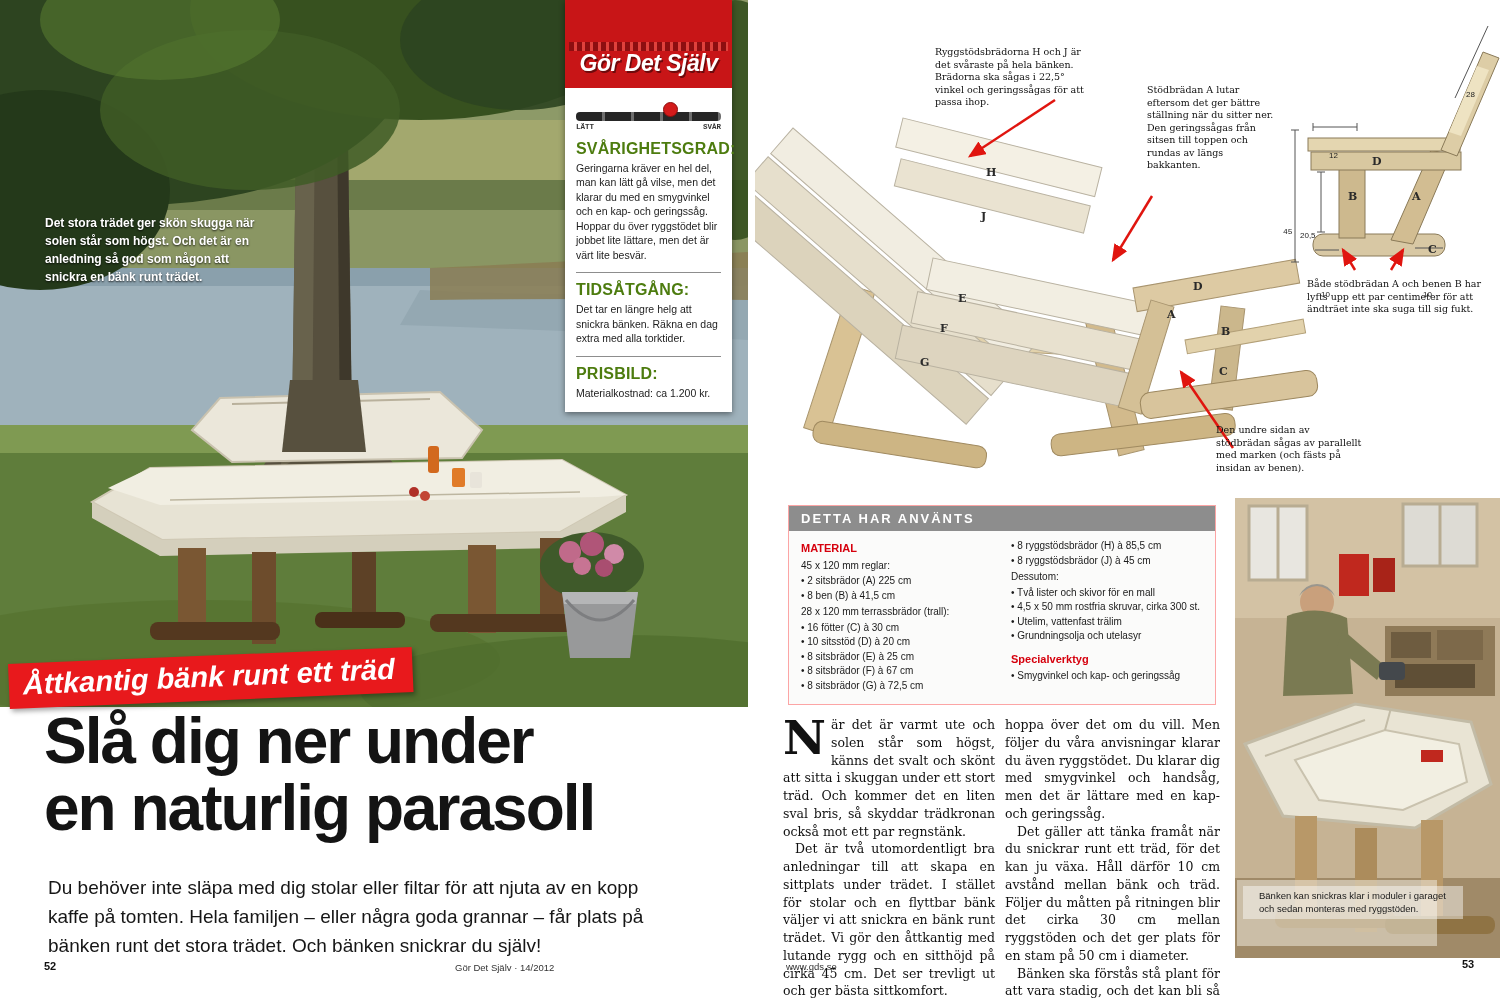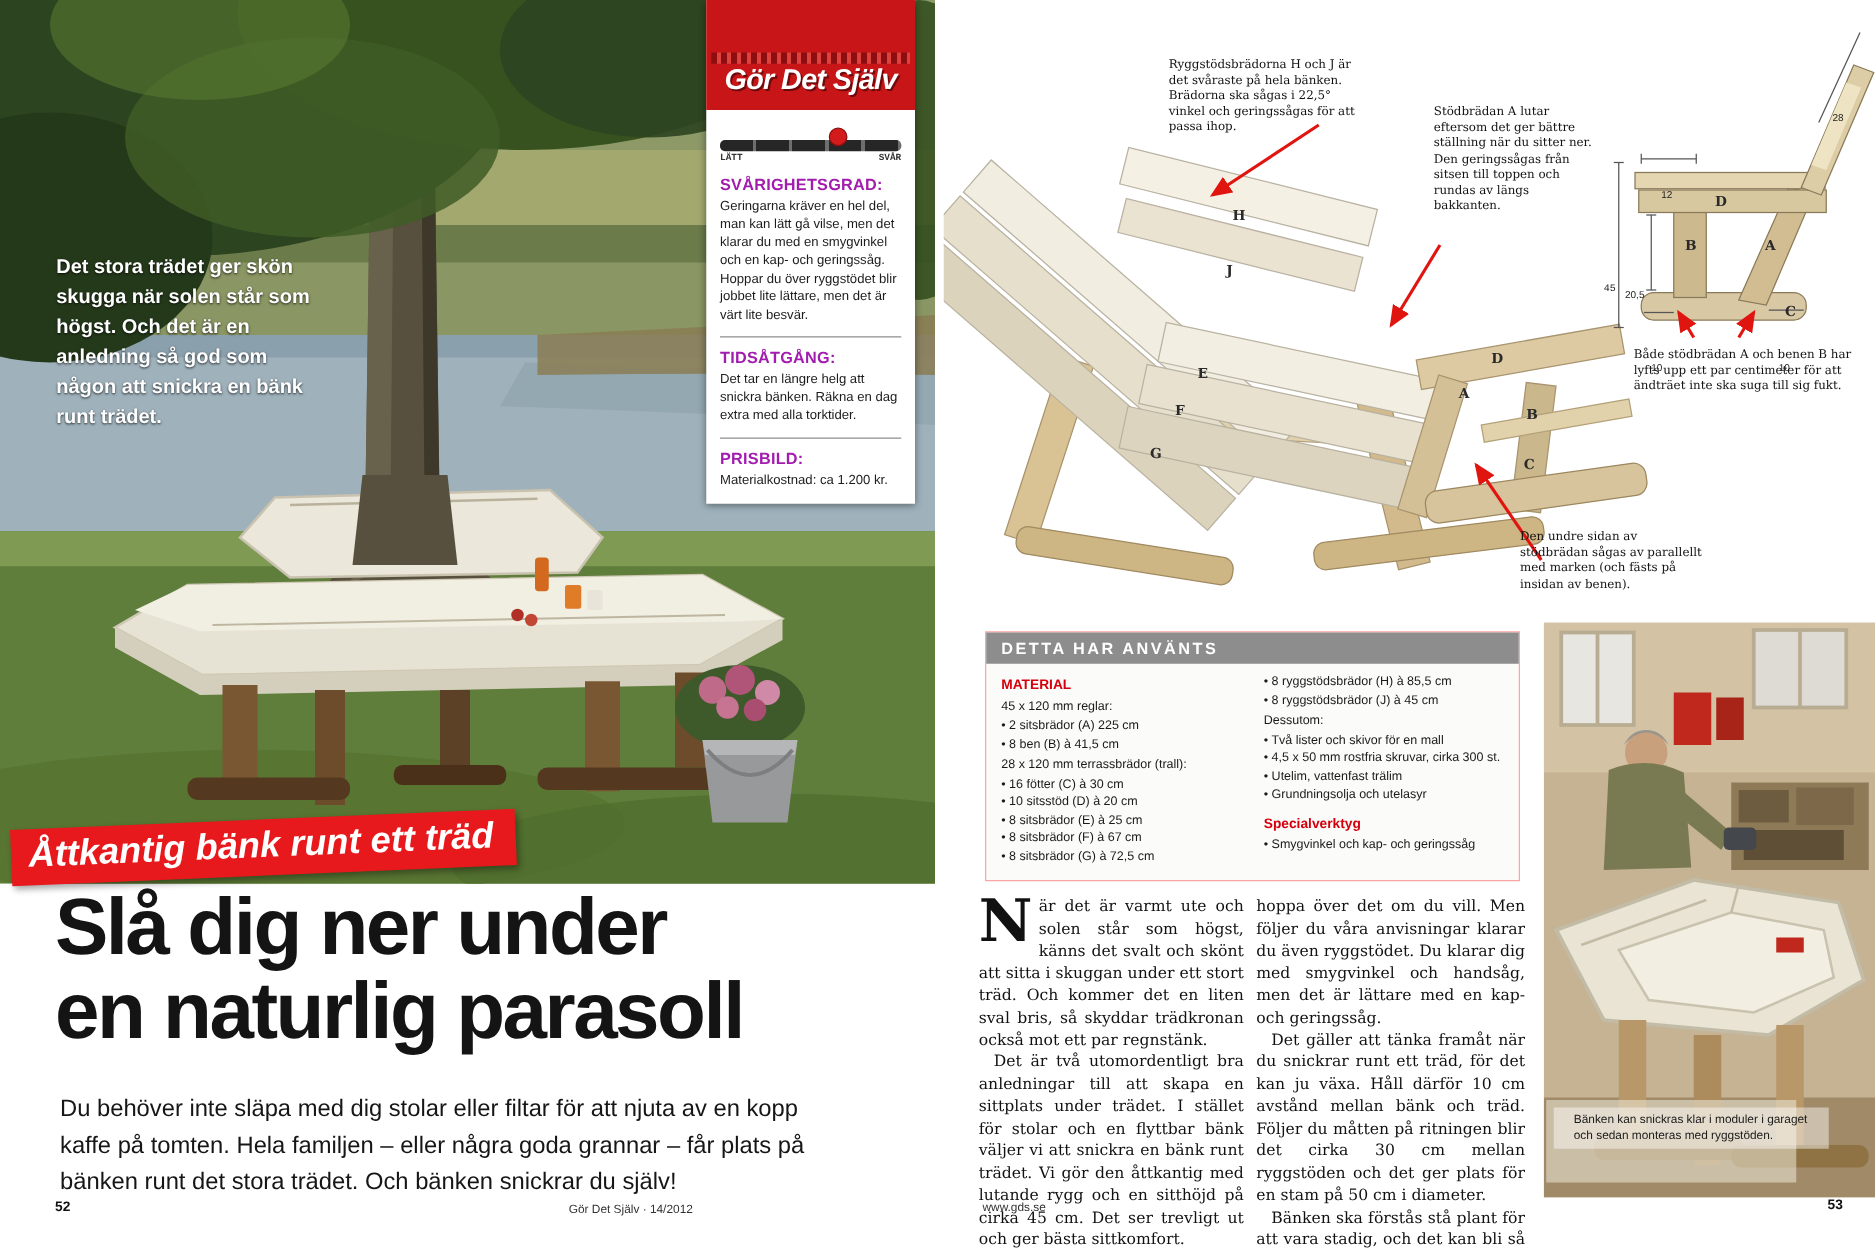--- a/index.html
+++ b/index.html
@@ -2,40 +2,40 @@
 <html><head>
 <meta charset="utf-8">
 <style>
   html,body{margin:0;padding:0;background:#e8e8e8;}
   #spread{position:relative;width:1500px;height:1000px;background:#ffffff;overflow:hidden;
           font-family:"Liberation Sans",sans-serif;}
   .abs{position:absolute;}
 
   
   #photo-wrap{left:0;top:0;width:748px;height:707px;}
-  #photo-caption{left:45px;top:202px;width:218px;color:#fff;font-size:16px;line-height:1.5;
+  #photo-caption{left:45px;top:214px;width:218px;color:#fff;font-size:12px;line-height:1.5;
                  font-weight:600;text-shadow:0 1px 2px rgba(0,0,0,.8);}
 
   
   #logo-box{left:565px;top:0;width:167px;background:#fff;box-shadow:0 2px 6px rgba(0,0,0,.45);}
   #logo-red{background:#c81517;height:88px;position:relative;}
   #logo-serration{position:absolute;left:4px;right:4px;top:42px;height:9px;
       background:repeating-linear-gradient(90deg,#8d0e10 0 5px,#e0413c 5px 8px);}
   #logo-title{position:absolute;left:0;right:0;top:50px;text-align:center;color:#fff;
       font-size:23px;font-weight:bold;font-style:italic;letter-spacing:-.5px;
       text-shadow:1.5px 1.5px 0 #6d0a0c;}
   #fact-body{padding:10px 11px 12px 11px;}
   #meter{position:relative;height:30px;margin-top:4px;}
   #meter-bar{position:absolute;left:0;right:0;top:10px;height:9px;border-radius:4px;
       background:repeating-linear-gradient(90deg,#262626 0 26px,#6e6e6e 26px 29px);}
   #meter-dot{position:absolute;top:0px;left:60%;width:13px;height:13px;border-radius:50%;
       background:#d31b1b;border:1px solid #8e0f0f;}
   #meter-labels{position:absolute;left:0;right:0;top:21px;display:flex;justify-content:space-between;
       font-size:7.5px;font-weight:bold;color:#333;font-family:Liberation Mono, monospace;}
-  .fact-h{color:#a21caf;font-weight:bold;font-size:13px;margin:8px 0 3px 0;letter-spacing:.2px;}
+  .fact-h{color:#4d7c0f;font-weight:bold;font-size:16px;margin:8px 0 3px 0;letter-spacing:.2px;}
   .fact-p{font-size:10.5px;line-height:1.38;color:#1c1c1c;}
   .fact-hr{border:none;border-top:1px solid #8d8d8d;margin:10px 0 2px 0;}
 
   
   #kicker{left:8px;top:664px;background:#e8191c;color:#fff;padding:5px 18px 7px 14px;
       font-size:29px;font-weight:bold;font-style:italic;transform:rotate(-2.4deg);
       transform-origin:left top;box-shadow:2px 3px 5px rgba(0,0,0,.35);white-space:nowrap;}
   #headline{left:44px;top:708px;font-size:64px;font-weight:bold;letter-spacing:-2px;
       line-height:1.04;color:#141414;}
   #standfirst{left:48px;top:874px;width:612px;font-size:19px;line-height:1.52;color:#161616;}

